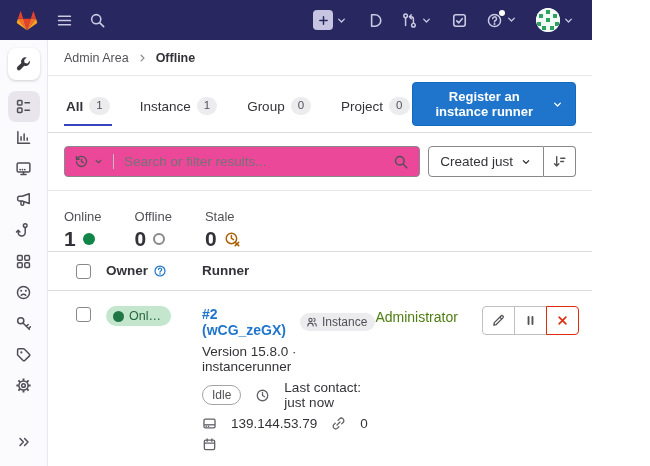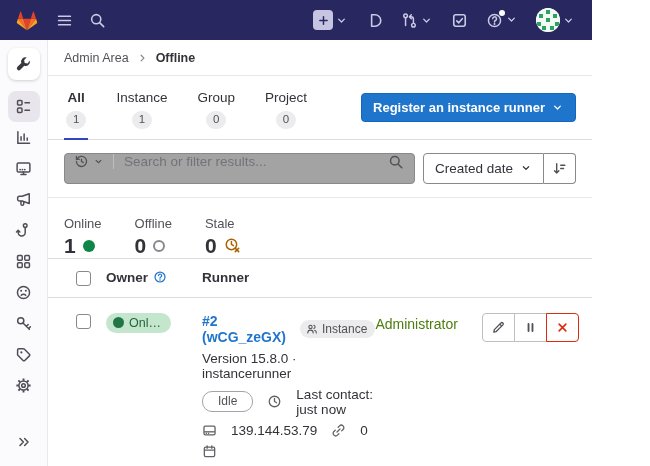--- a/index.html
+++ b/index.html
@@ -34,27 +34,27 @@
   
   .main { flex:1; min-width:0; display:flex; flex-direction:column; background:#fff; }
 
   .breadcrumb { display:flex; align-items:center; gap:7px; padding:11px 16px 10px; border-bottom:1px solid #e8e8ea; font-size:12.5px; }
   .bc-link { color:#535158; cursor:pointer; text-decoration:none; }
   .bc-sep { color:#89888d; }
   .bc-current { color:#333238; font-weight:700; }
 
   .tabsrow { display:flex; align-items:center; justify-content:space-between; padding:6px 16px 0; border-bottom:1px solid #dcdcde; }
   .tabs { display:flex; gap:26px; }
-  .tab { display:flex; align-items:center; gap:6px; padding:8px 2px 9px; font-size:13.5px; color:#333238; cursor:pointer; border-bottom:2px solid transparent; margin-bottom:-1px;flex-direction:column; }
+  .tab { display:flex; align-items:center; gap:6px; padding:8px 2px 9px; font-size:13.5px; color:#333238; cursor:pointer; border-bottom:2px solid transparent; margin-bottom:-1px; }
   .tab.active { border-bottom-color:var(--tab-indicator,#3644c2); font-weight:700; }
   .badge-pill { background:#ececef; color:#535158; border-radius:10px; font-size:11.5px; line-height:1; padding:3px 7px; font-weight:400; }
   .btn-primary { display:flex; align-items:center; gap:6px; background:var(--accent-blue,#1f75cb); color:#fff; border:1px solid #1068bf; border-radius:4px; padding:6px 11px; font-size:13px; font-weight:700; cursor:pointer; margin-bottom:6px; }
 
   .filterrow { display:flex; gap:8px; padding:13px 16px; border-bottom:1px solid #e8e8ea; }
-  .searchbox { flex:1; display:flex; align-items:flex-start; border:1px solid #89888d; border-radius:4px; height:31px; background:#a3a3a3; overflow:hidden; }
+  .searchbox { flex:1; display:flex; align-items:center; border:1px solid #89888d; border-radius:4px; height:31px; background:#ec4899; overflow:hidden; }
   .sb-history { display:flex; align-items:center; gap:4px; padding:0 9px; color:#535158; border-right:1px solid #bfbfc3; cursor:pointer; }
   .searchbox input { flex:1; border:none; outline:none; padding:0 10px; font-size:13.5px; color:#333238; font-family:inherit; background:transparent; }
   .searchbox input::placeholder { color:#737278; }
   .sb-mag { display:flex; align-items:center; padding:0 10px; color:#535158; cursor:pointer; }
   .sortgroup { display:flex; }
   .sort-btn { display:flex; align-items:center; gap:7px; background:#fff; border:1px solid #89888d; border-radius:4px 0 0 4px; padding:0 11px; font-size:13.5px; color:#333238; height:31px; cursor:pointer; }
   .sortdir-btn { width:32px; display:flex; align-items:center; justify-content:center; background:#fff; border:1px solid #89888d; border-left:none; border-radius:0 4px 4px 0; height:31px; color:#535158; cursor:pointer; }
 
   .statsrow { display:flex; gap:33px; padding:18px 16px 0; height:87px; }
   .stat-label { font-size:13px; color:#535158; margin-bottom:3px; }
@@ -73,21 +73,21 @@
   .tbl-row { padding-top:15px; padding-bottom:18px; border-bottom:1px solid #dcdcde; }
   .status-pill { display:inline-flex; align-items:center; gap:5px; background:var(--green-bg,#c3e6cd); border-radius:11px; padding:3px 9px 3px 7px; max-width:74px; }
   .status-pill .pd { width:11px; height:11px; border-radius:50%; background:#217645; flex:none; }
   .status-pill .pt { font-size:12.5px; color:var(--green-text,#24663b); white-space:nowrap; overflow:hidden; text-overflow:ellipsis; max-width:33px; }
 
   .runner-cell { font-size:13.5px; color:#333238; }
   .r-line { display:flex; align-items:center; gap:14px; margin-bottom:6px; }
   .r-line:last-child { margin-bottom:0; }
   .runner-link { color:var(--accent-blue,#1f75cb); font-weight:700; font-size:14px; text-decoration:none; cursor:pointer; }
   .type-badge { display:inline-flex; align-items:center; gap:4px; background:#ececef; color:#535158; border-radius:10px; font-size:12px; padding:2px 8px 2px 6px; }
-  .idle-pill { border:1px solid #a4a3a8; color:#535158; border-radius:10px; font-size:12px; padding:1px 15px; line-height:1.4; }
+  .idle-pill { border:1px solid #a4a3a8; color:#535158; border-radius:10px; font-size:12px; padding:1px 9px; line-height:1.4; }
   .dt-ic { color:#626168; }
   .owner-cell { font-size:14px; color:#4d7c0f; padding-top:3px; }
   .actions-cell { display:flex; justify-content:flex-end; }
   .btn-group { display:flex; }
   .act-btn { width:33px; height:29px; background:#fff; border:1px solid #bfbfc3; display:flex; align-items:center; justify-content:center; color:#535158; cursor:pointer; margin-left:-1px; }
   .act-btn:first-child { border-radius:4px 0 0 4px; margin-left:0; }
   .act-btn.danger { border:1px solid var(--red,#dd2b0e); color:var(--red,#dd2b0e); border-radius:0 4px 4px 0; position:relative; z-index:1; }
 </style>
 </head>
 <body>
@@ -437,21 +437,21 @@
           </span>
           <input type="text" placeholder="Search or filter results..." style="">
           <span class="sb-mag">
               <svg class="ic" width="16" height="16">
                 <use href="#i-search"></use>
               </svg>
             </span>
         </div>
         <div class="sortgroup">
           <button class="sort-btn">
-            <span>Created date</span>
+            <span>Created just</span>
             <svg class="ic" width="12" height="12">
                 <use href="#i-chev"></use>
               </svg>
           </button>
           <button class="sortdir-btn">
               <svg class="ic" width="15" height="15">
                 <use href="#i-sort-desc"></use>
               </svg>
             </button>
         </div>

